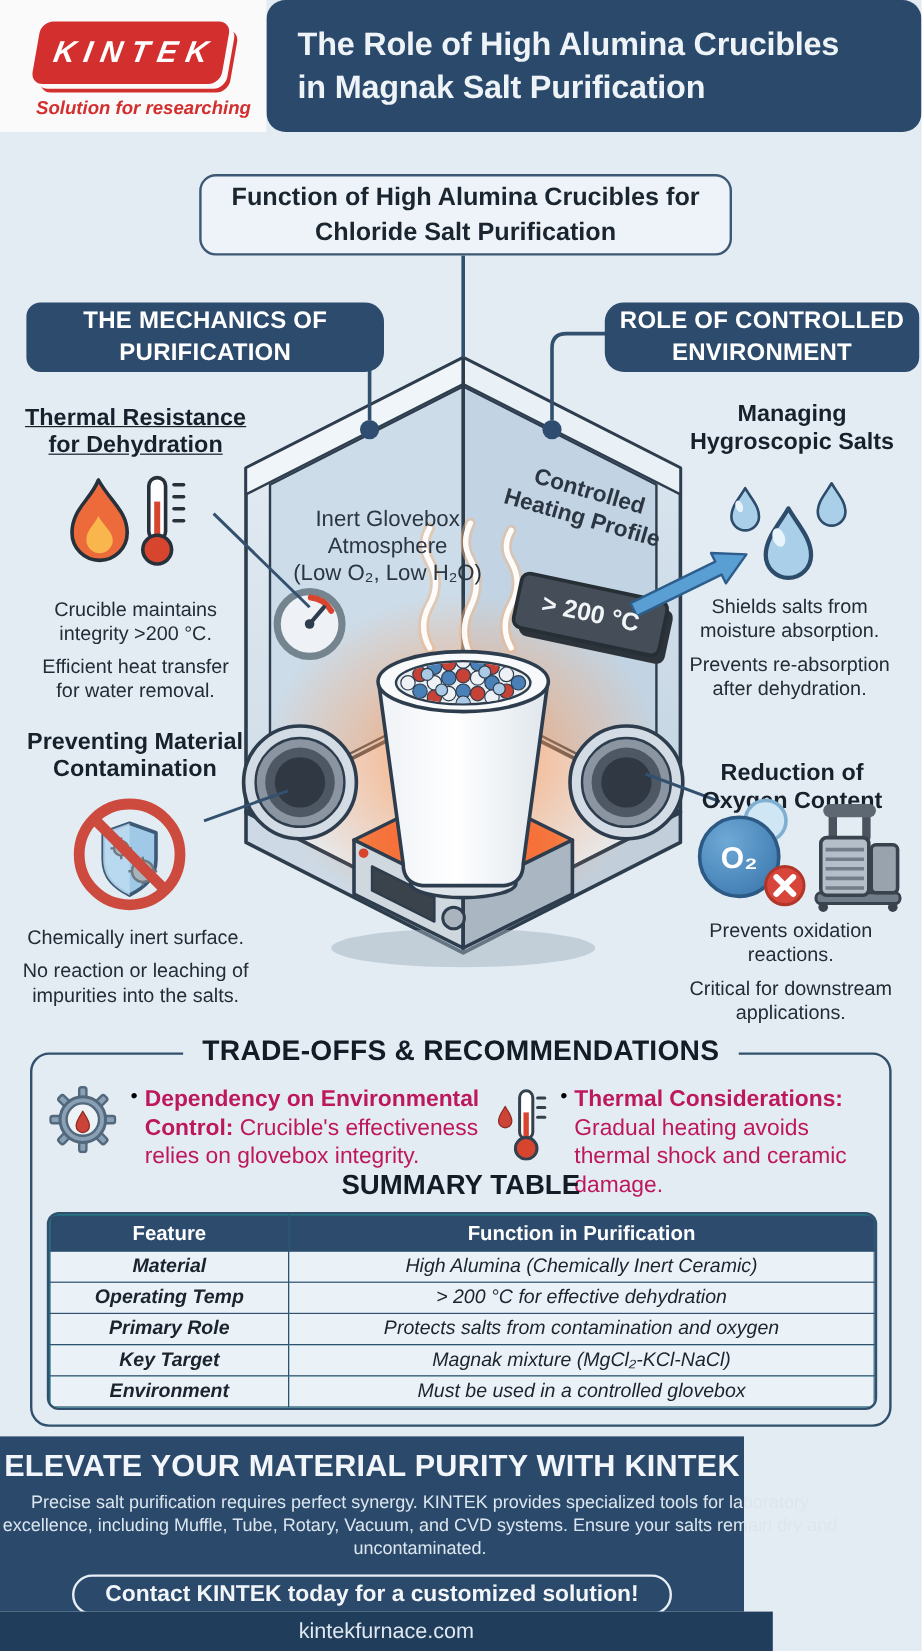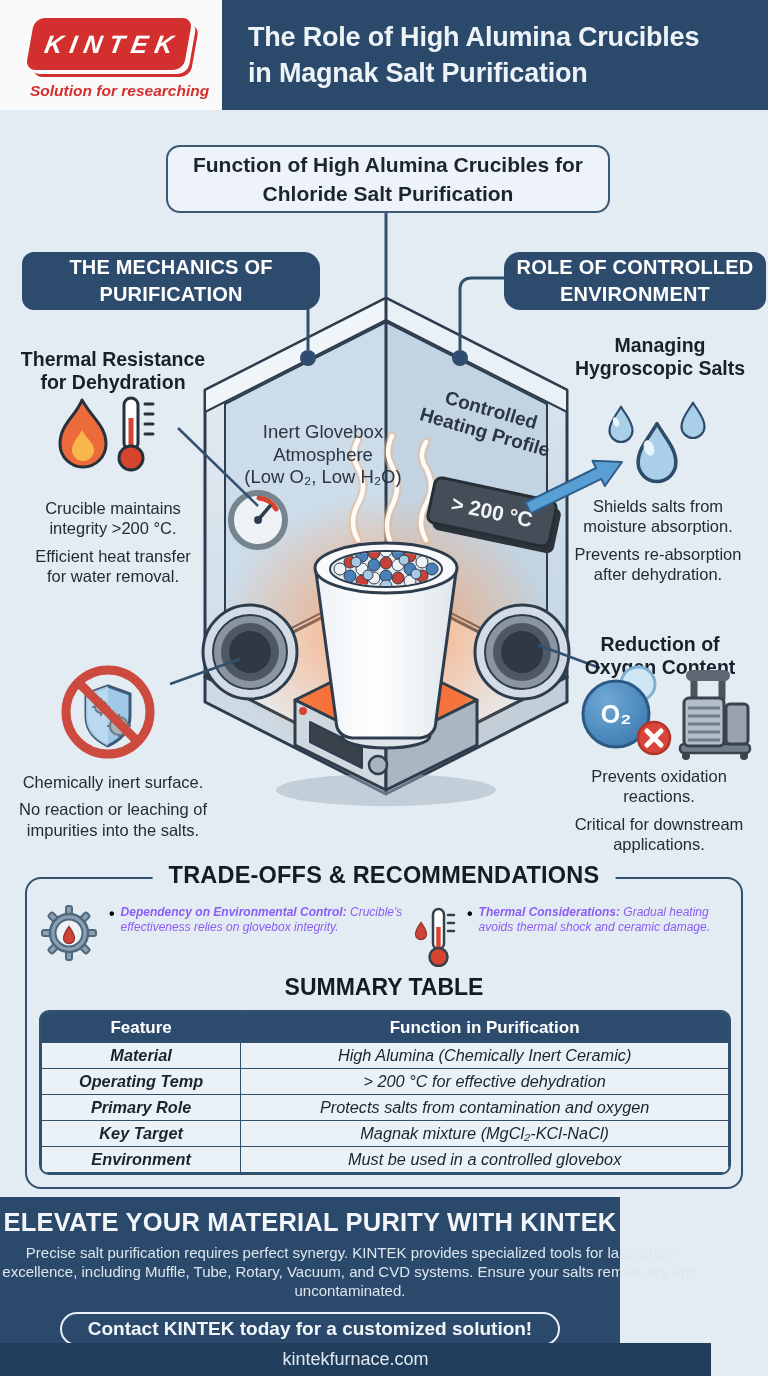--- a/index.html
+++ b/index.html
@@ -10,21 +10,21 @@
 
   
   .header { position:absolute; left:0; top:0; width:768px; height:110px; display:flex; }
   .logo-panel { width:222px; height:110px; background:#fafafa; position:relative; }
   .logo-box { position:absolute; left:30px; top:18px; width:158px; height:52px; background:#d32f2f;
               border-radius:10px; transform:skewX(-10deg);
               box-shadow:5px 4px 0 0 #fafafa, 8px 7px 0 0 #d32f2f;
               display:flex; align-items:center; justify-content:center; }
   .logo-box span { color:#fff; font-weight:bold; font-style:italic; font-size:25px; letter-spacing:7px; padding-left:7px; }
   .tagline { position:absolute; left:30px; top:82px; color:#d32f2f; font-style:italic; font-weight:bold; font-size:15.5px; }
-  .title-panel { flex:1; background:#2b4a6b; display:flex; align-items:center; }
+  .title-panel { flex:1; background:#2b4a6b; display:flex; align-items:center;border-radius:16px; }
   .title-panel h1 { color:#eef3f8; font-size:27px; line-height:1.35; padding-left:26px; letter-spacing:-0.2px; }
 
   
   .function-box { position:absolute; left:166px; top:145px; width:444px; height:68px; background:#edf3f8;
                   border:2.5px solid #3c5874; border-radius:14px; display:flex; align-items:center; justify-content:center;
                   text-align:center; font-weight:bold; font-size:21px; color:#1b2530; line-height:1.4; }
 
   
   .banner { position:absolute; top:252px; height:58px; background:#2d4b6d; color:#fff; font-weight:bold; font-size:20px;
             line-height:1.35; display:flex; align-items:center; justify-content:center; text-align:center; letter-spacing:.2px; }
@@ -48,40 +48,40 @@
   .temp-display { position:absolute; left:430px; top:489px; width:124px; height:46px; transform:rotate(12deg);
                   display:flex; align-items:center; justify-content:center; color:#f2f5f8; font-weight:bold; font-size:21px; }
 
   
   .tradeoffs { position:absolute; left:25px; top:877px; width:718px; height:312px;
                border:2.5px solid #31506e; border-radius:16px; }
   .to-title { position:absolute; top:-17px; left:50%; transform:translateX(-50%); background:#e4ecf3;
               padding:0 16px; font-weight:bold; font-size:23.5px; color:#121c26; white-space:nowrap; letter-spacing:.2px; }
   .to-items { position:absolute; top:26px; left:14px; right:8px; display:flex; }
   .to-item { display:flex; align-items:flex-start; }
-  .to-item .txt { font-size:12px; color:#8b5cf6; line-height:1.24;font-style:italic; }
+  .to-item .txt { font-size:19px; color:#be185d; line-height:1.24; }
   .to-item .txt b { font-weight:bold; }
   .to-item .bullet { font-weight:bold; margin:0 6px 0 2px; }
   .to-item1 { width:372px; } .to-item1 .txt { width:296px; }
   .to-item2 { width:330px; } .to-item2 .txt { width:262px; }
   .st-title { position:absolute; top:95px; width:100%; text-align:center; font-weight:bold; font-size:23px; color:#121c26; }
   .st-wrap { position:absolute; top:131px; left:12px; width:692px; border:2px solid #31506e; border-radius:10px; overflow:hidden; background:#14b8a6; }
   table { width:100%; border-collapse:collapse; }
   th, td { border:1.5px solid #31506e; text-align:center; padding:3px 6px; }
   th { background:#2d4b6d; color:#fff; font-size:17px; height:30px; }
   td { font-size:16.3px; color:#1b242e; height:25px; background:#eaf1f7;font-style:italic; }
   td.feat { font-weight:bold; width:29%; }
 
   
   .footer { position:absolute; left:0; top:1197px; width:620px; height:146px; background:#2b4a6b; text-align:center; }
   .footer h2 { padding-top:11px; color:#f2f6fa; font-size:25.5px; letter-spacing:.2px; }
   .footer p { margin:6px auto 3px; width:700px; color:#dce6ef; font-size:15px; line-height:1.27; }
   .cta { display:inline-block; margin-top:9px; border:2.5px solid #e7eef5; border-radius:999px; padding:4px 26px;
          color:#f2f6fa; font-weight:bold; font-size:19px; background:transparent; cursor:pointer; font-family:inherit; }
-  .bottom-strip { position:absolute; left:0; top:1343px; width:711px; height:33px; background:#203d5b;
+  .bottom-strip { position:absolute; left:0; top:1343px; width:644px; height:33px; background:#203d5b;
                   color:#dfe8f0; font-size:18px; line-height:33px; text-align:center; }
 </style>
 </head>
 <body>
 
 <div class="page">
 
   <div class="header">
     <div class="logo-panel">
       <div class="logo-box">
@@ -248,21 +248,21 @@
   <div class="banner banner-right pre">ROLE OF CONTROLLED
 ENVIRONMENT</div>
 
   <div class="atm-label pre">Inert Glovebox
 Atmosphere
 (Low O₂, Low H₂O)</div>
   <div class="heat-label pre">Controlled
 Heating Profile</div>
   <div class="temp-display">&gt; 200 °C</div>
 
-  <div class="sec-h pre" style="left:8px; top:348px; width:210px;">Thermal Resistance
+  <div class="sec-h pre" style="left:8px; top:337px; width:210px;text-decoration:underline;">Thermal Resistance
 for Dehydration</div>
   <svg class="icon-abs" style="left:48px; top:392px;" width="112" height="96" viewBox="0 0 112 96">
     <path d="M34 8 C28 24 12 32 12 52 a23 23 0 0 0 46 0 C58 34 44 26 34 8 Z" fill="#ed6a3a" stroke="#27313c" stroke-width="3" stroke-linejoin="round"></path>
     <path d="M34 38 C30 46 24 50 24 58 a11 11 0 0 0 22 0 C46 51 38 46 34 38 Z" fill="#f8b64c"></path>
     <rect x="76" y="6" width="14" height="52" rx="7" fill="#fdfdfd" stroke="#27313c" stroke-width="3"></rect>
     <rect x="80.5" y="26" width="5" height="34" fill="#d8452f"></rect>
     <circle cx="83" cy="66" r="12" fill="#d8452f" stroke="#27313c" stroke-width="3"></circle>
     <g stroke="#27313c" stroke-width="3" stroke-linecap="round">
       <line x1="97" y1="12" x2="105" y2="12"></line>
         <line x1="97" y1="22" x2="105" y2="22"></line>
@@ -270,20 +270,22 @@
         <line x1="97" y1="42" x2="105" y2="42"></line>
     </g>
   </svg>
   <div class="sec-p" style="left:8px; top:498px; width:210px;">
     <p class="pre">Crucible maintains
 integrity &gt;200 °C.</p>
     <p class="pre">Efficient heat transfer
 for water removal.</p>
   </div>
 
+  <div class="sec-h pre" style="left:5px; top:607px; width:215px;">Preventing Material
+Contamination</div>
   <svg class="icon-abs" style="left:56px; top:660px;" width="104" height="104" viewBox="0 0 104 104">
     <path d="M52 26 L74 34 V56 C74 72 64 80 52 86 C40 80 30 72 30 56 V34 Z" fill="#9fc9e6" stroke="#3c5a76" stroke-width="3" stroke-linejoin="round"></path>
     <path d="M52 26 L30 34 V56 C30 72 40 80 52 86 Z" fill="#bcdcf0" opacity="0.85"></path>
     <g stroke="#6c7983" stroke-width="2">
       <circle cx="45" cy="47" r="6" fill="#a8b3bc"></circle>
       <line x1="45" y1="38" x2="45" y2="41"></line>
         <line x1="45" y1="53" x2="45" y2="56"></line>
       <line x1="36" y1="47" x2="39" y2="47"></line>
         <line x1="51" y1="47" x2="54" y2="47"></line>
       <circle cx="63" cy="66" r="9" fill="#a8b3bc"></circle>

